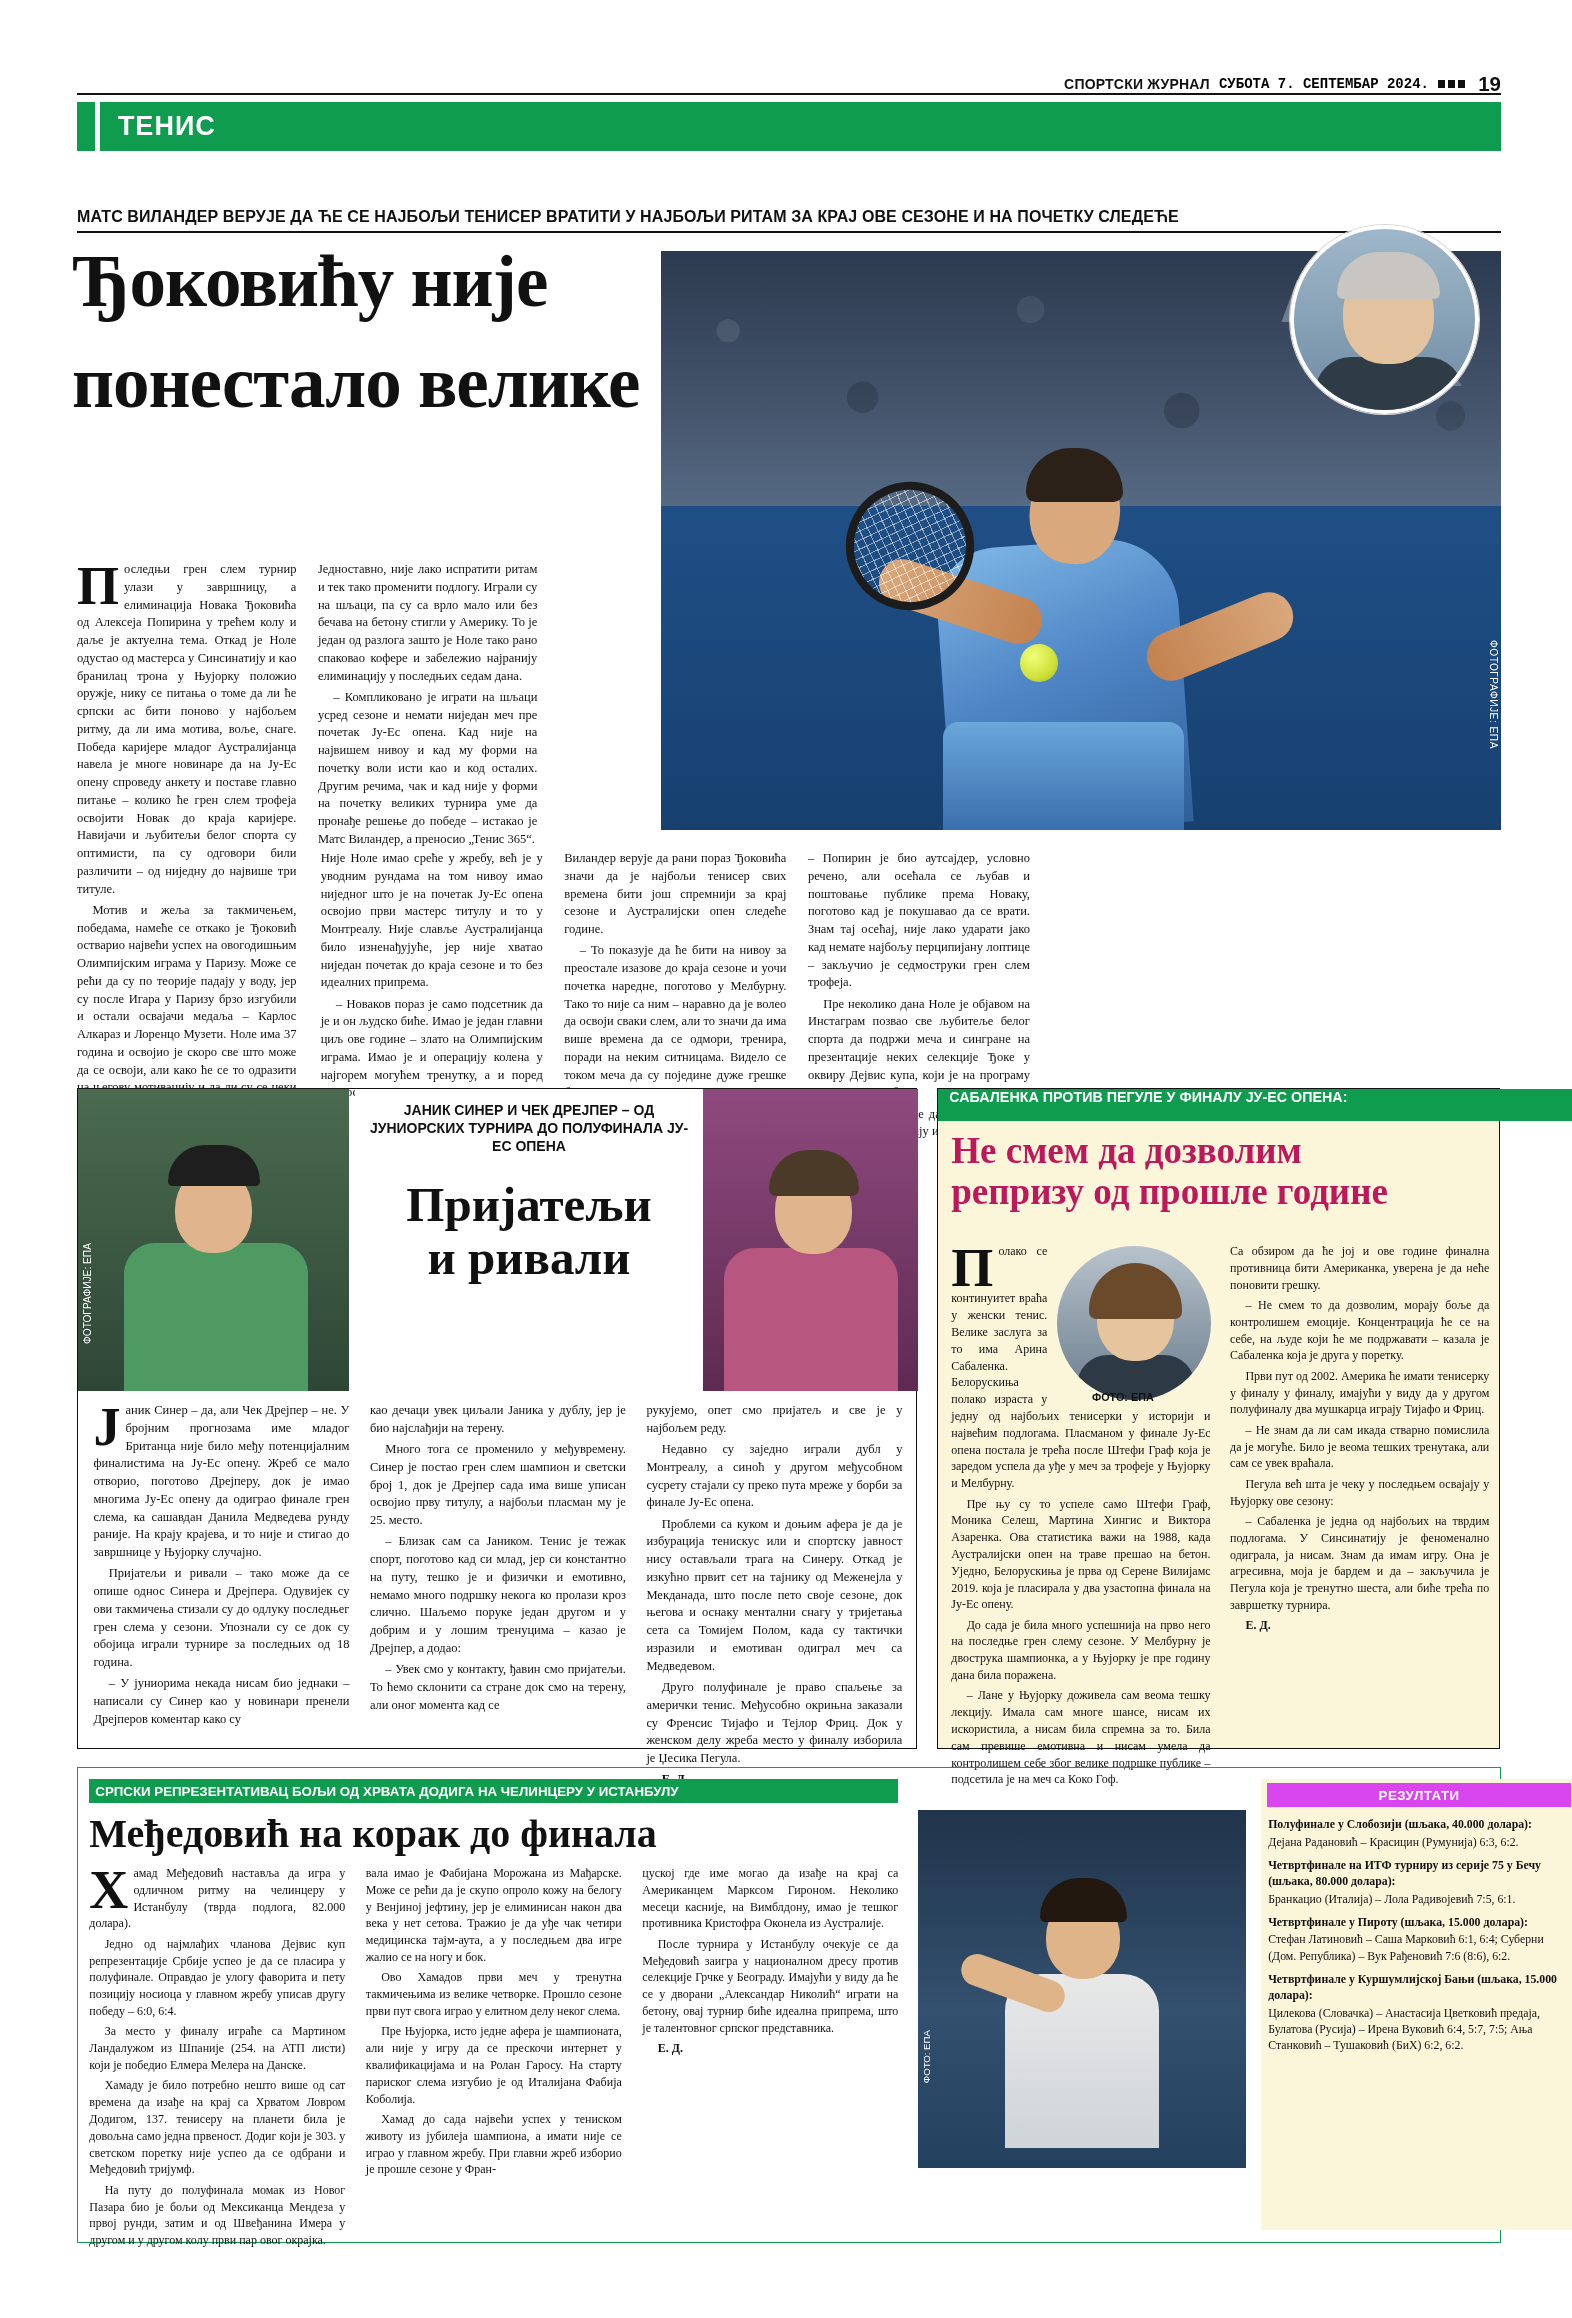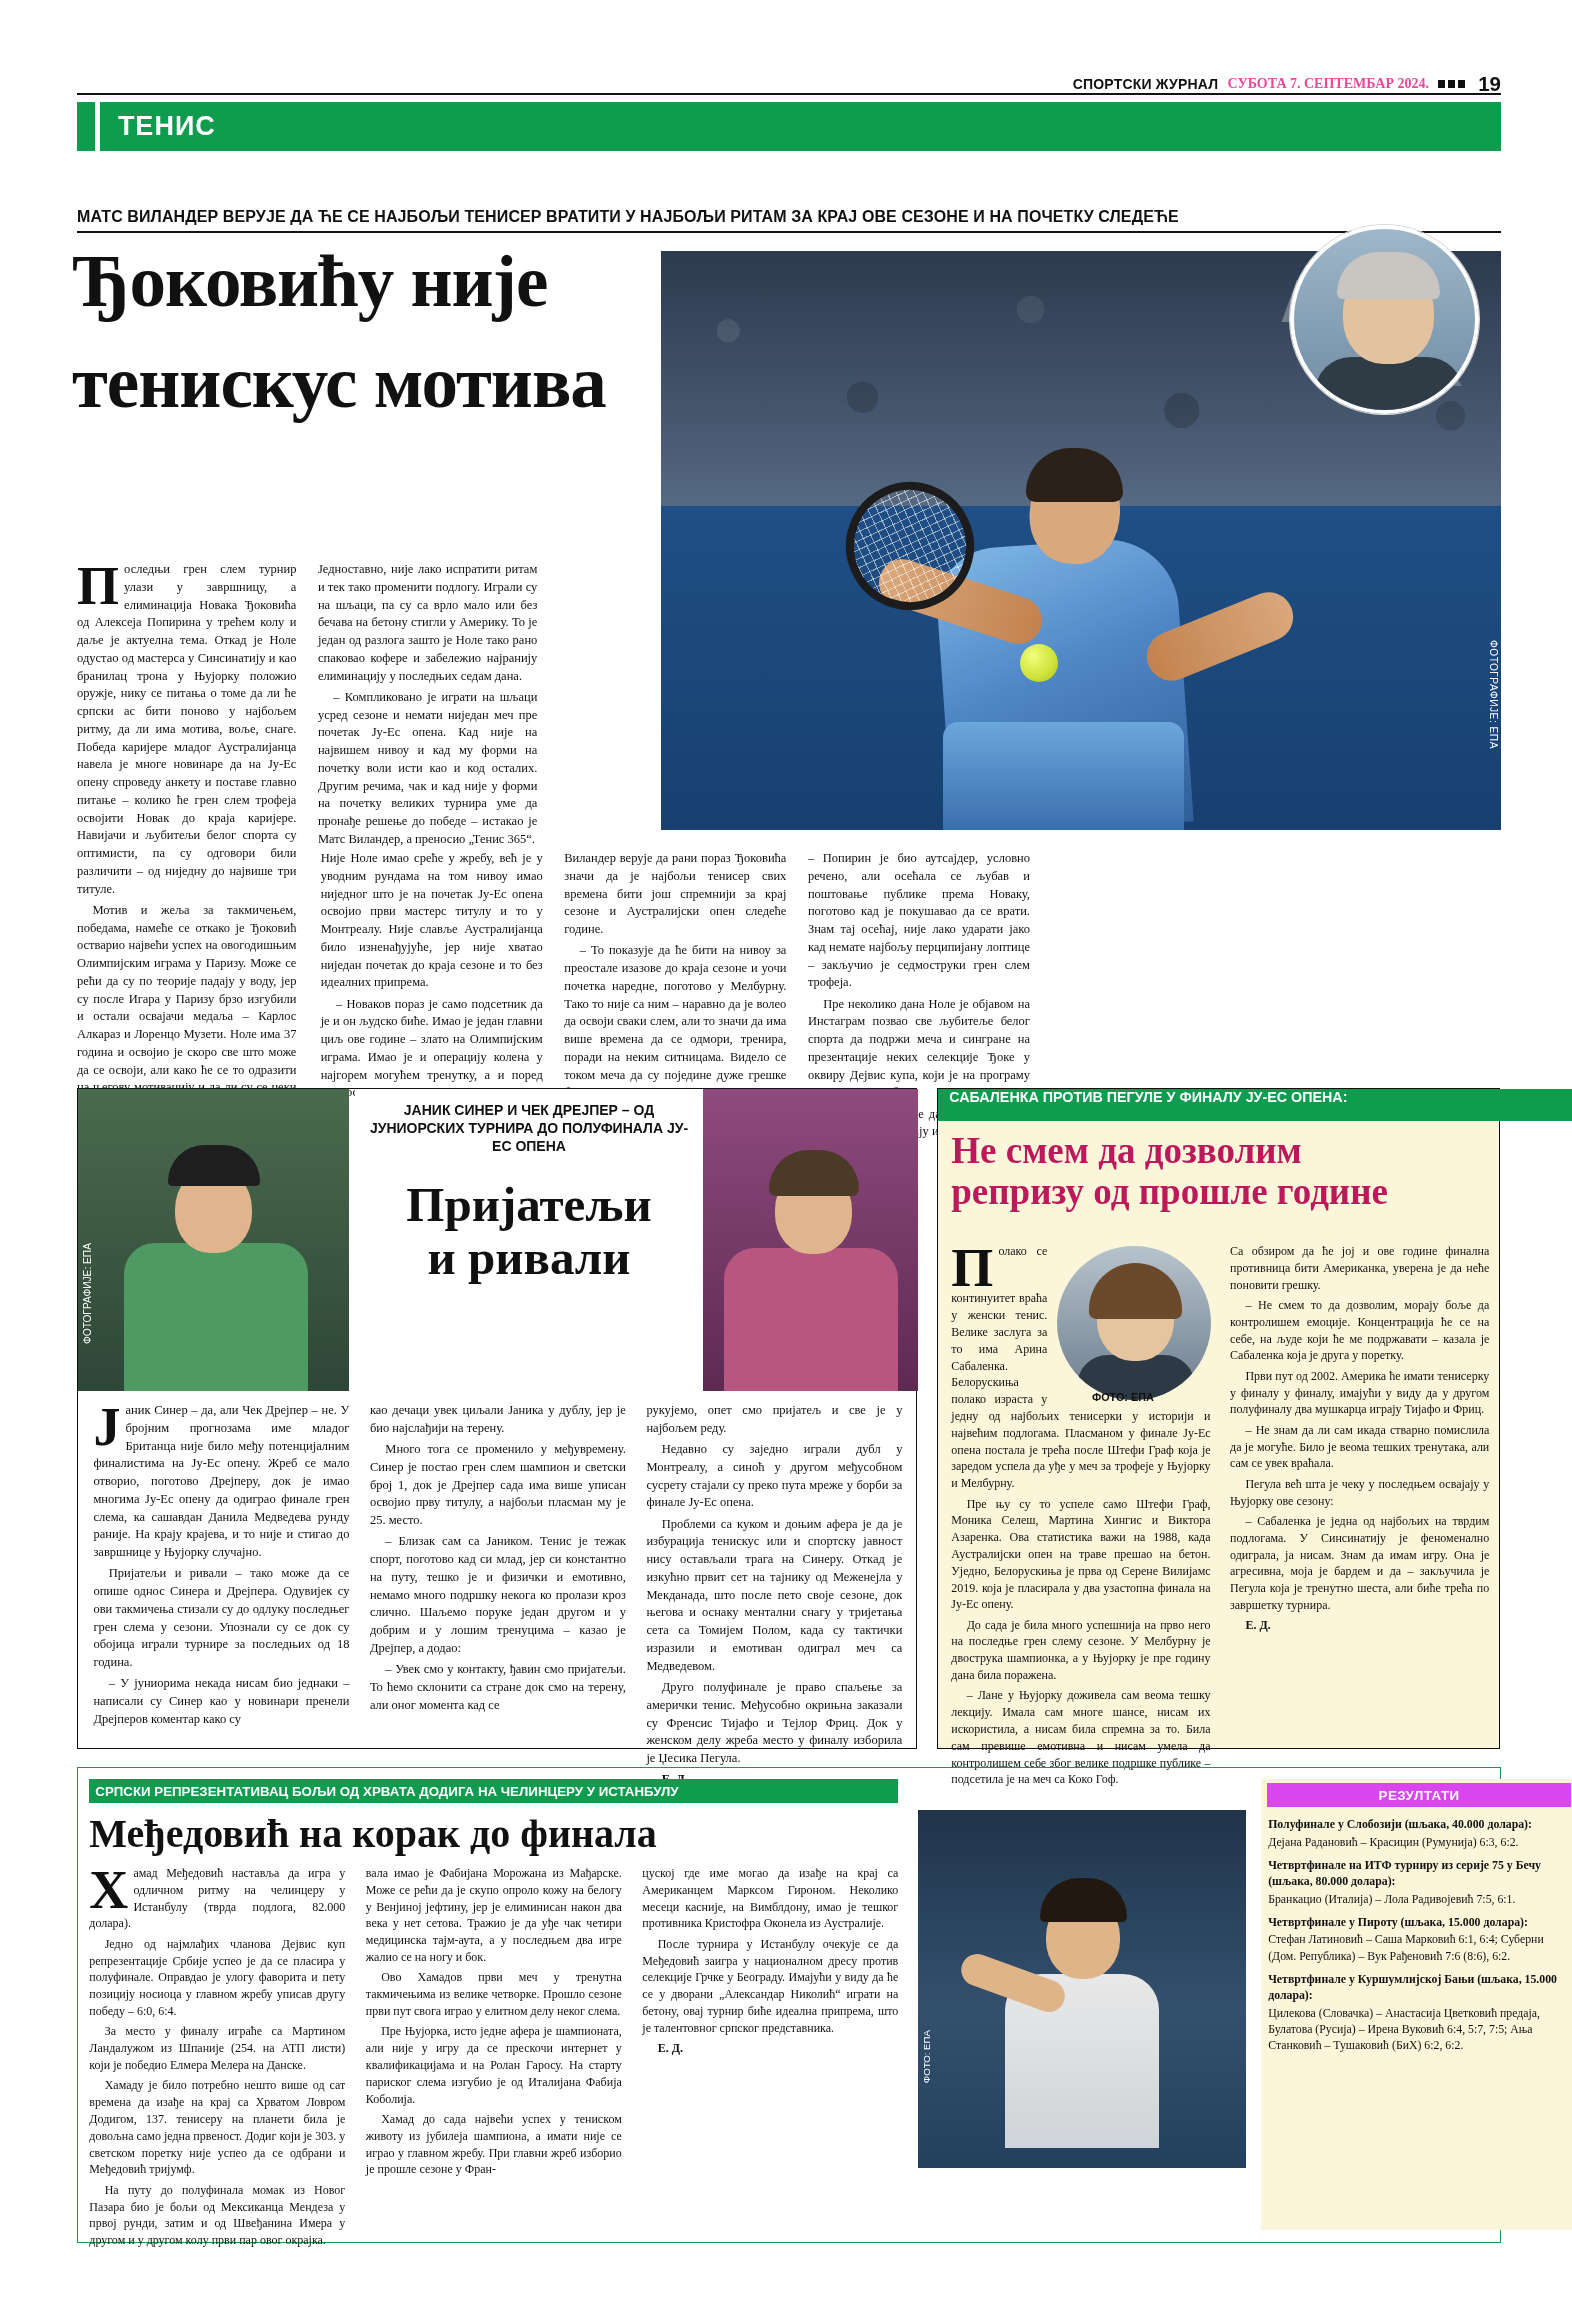--- a/index.html
+++ b/index.html
@@ -24,22 +24,22 @@
     position: absolute;
     left: 77px; top: 72px; width: 1424px;
     display: flex; align-items: center; justify-content: flex-end;
     gap: 9.2px;
   }
   .masthead .paper {
     font-family: "Liberation Sans", sans-serif;
     font-size: 14px; font-weight: 700; color: #111; letter-spacing: 0.2px;
   }
   .masthead .date {
-    font-family: Liberation Serif, serif;
-    font-size: 14px; font-weight: 700; color: #ec4899;
+    font-family: Liberation Mono, monospace;
+    font-size: 14px; font-weight: 700; color: #000000;
   }
   .masthead .dots { display:flex; gap:2.6px; align-items:center; }
   .masthead .dots i { width: 7.2px; height: 7.2px; background: #111; display:block; }
   .masthead .pageno {
     font-family: "Liberation Sans", sans-serif;
     font-size: 20.5px; font-weight: 700; color:#111; margin-left: 4.1px;
   }
   .rule-top {
     position:absolute; left: 77px; top: 93px; width: 1424px; height: 1.5px; background:#111;
   }
@@ -345,21 +345,21 @@
   <div class="section-bar">
     <div class="tick"></div>
     <div class="label">ТЕНИС</div>
   </div>
 
   <div class="kicker">МАТС ВИЛАНДЕР ВЕРУЈЕ ДА ЋЕ СЕ НАЈБОЉИ ТЕНИСЕР ВРАТИТИ У НАЈБОЉИ РИТАМ ЗА КРАЈ ОВЕ СЕЗОНЕ И НА ПОЧЕТКУ СЛЕДЕЋЕ</div>
   <div class="rule-kicker"></div>
 
   <div class="headline">
     <span>Ђоковићу није</span>
-    <span class="l2">тенискус мотива</span>
+    <span class="l2">понестало велике</span>
   </div>
 
   <div class="hero">
     <div class="crowd"></div>
     <div class="crowdtex"></div>
     <div class="wall"></div>
     <div class="brand">AMER</div>
     <div class="brand2">EXPR</div>
     <div class="player">
       <div class="legs"></div>

